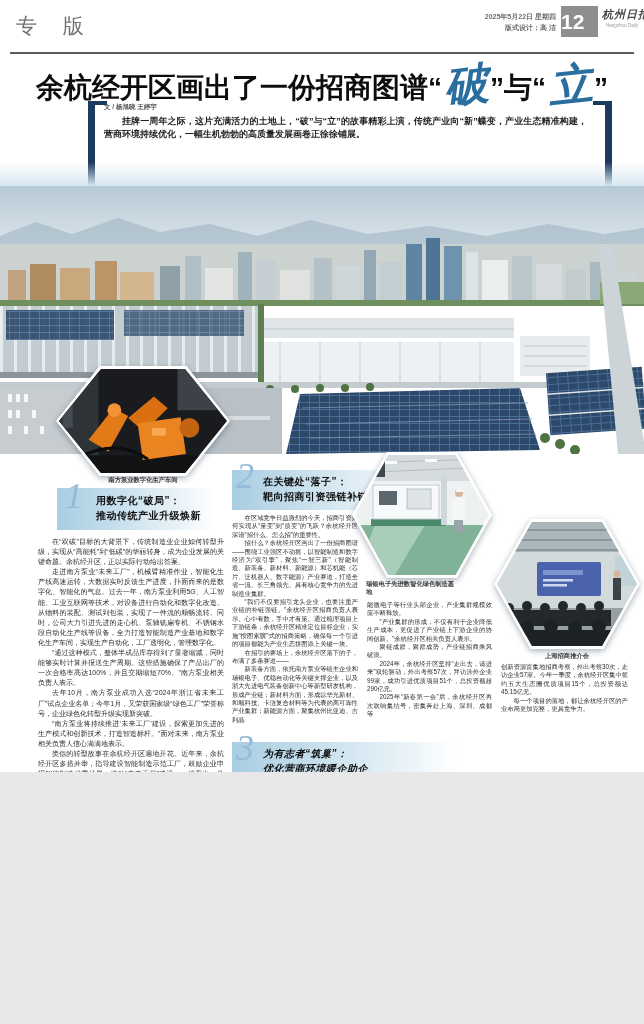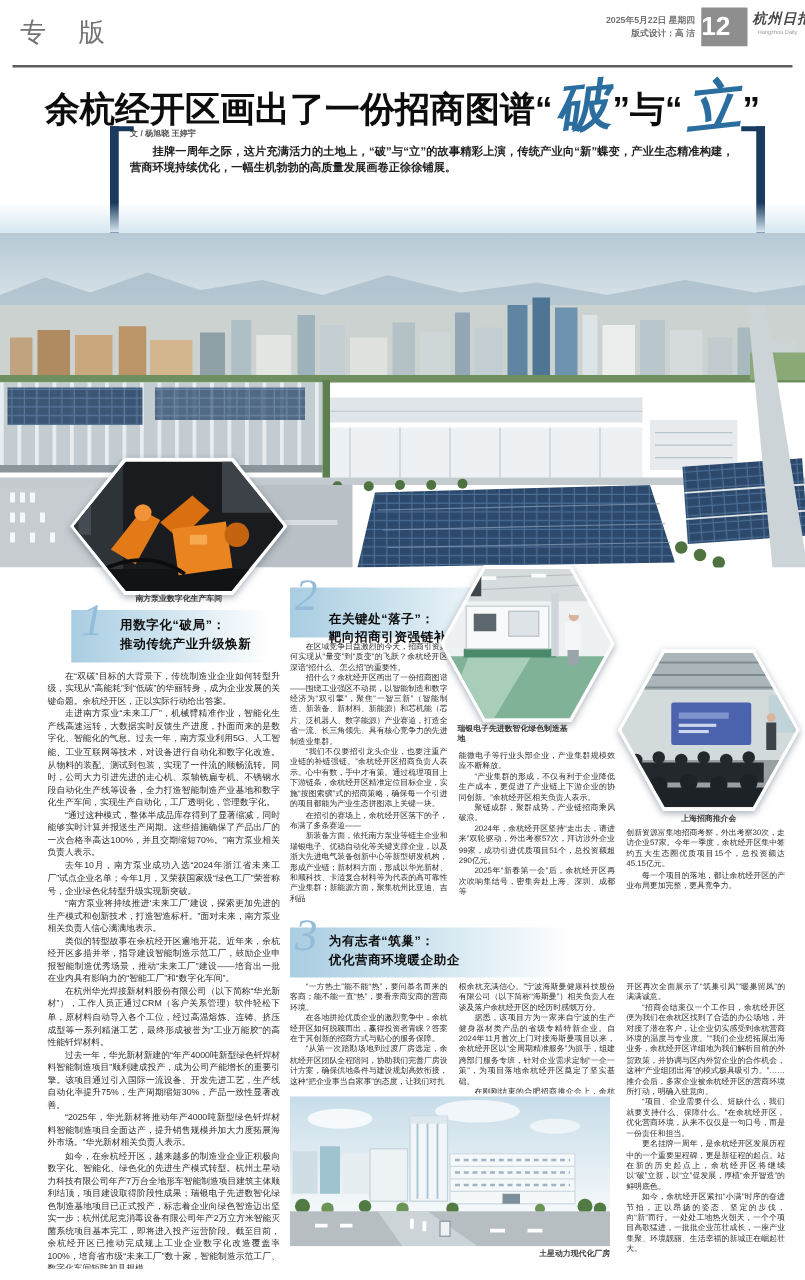--- a/index.html
+++ b/index.html
@@ -1,16 +1,16 @@
 <!DOCTYPE html>
 <html><head>
 <meta charset="utf-8">
 <style>
   html,body{margin:0;padding:0;background:#e8e8e8;}
-  .page{position:relative;width:644px;height:1024px;background:#fff;overflow:hidden;
+  .page{position:relative;width:644px;height:772px;background:#fff;overflow:hidden;
         font-family:"Liberation Sans",sans-serif;margin:0 auto;box-shadow:0 0 6px rgba(0,0,0,.3);}
   .abs{position:absolute;}
   
   .hdr-label{left:16px;top:12px;font-size:21px;letter-spacing:10px;color:#737373;font-weight:500;}
   .hdr-meta{left:340px;top:11px;width:216px;text-align:right;font-size:7px;font-weight:bold;
             color:#6f6f6f;line-height:11px;}
   .pageno{left:561px;top:6px;width:37px;height:31px;background:#8e8e8e;color:#fff;font-size:21px;
           font-weight:bold;text-align:left;line-height:31px;}
   .mast{left:602px;top:7px;width:40px;text-align:center;}
   .mast-cn{font-family:"Liberation Serif",serif;font-style:italic;font-weight:bold;font-size:11px;
@@ -235,21 +235,21 @@
     <p>类似的转型故事在余杭经开区遍地开花。近年来，余杭经开区多措并举，指导建设智能制造示范工厂，鼓励企业申报智能制造优秀场景，推动“未来工厂”建设——培育出一批在业内具有影响力的“智能工厂”和“数字化车间”。</p>
     <p>在杭州华光焊接新材料股份有限公司（以下简称“华光新材”），工作人员正通过CRM（客户关系管理）软件轻松下单，原材料自动导入各个工位，经过高温熔炼、连铸、挤压成型等一系列精湛工艺，最终形成被誉为“工业万能胶”的高性能钎焊材料。</p>
     <p>过去一年，华光新材新建的“年产4000吨新型绿色钎焊材料智能制造项目”顺利建成投产，成为公司产能增长的重要引擎。该项目通过引入国际一流设备、开发先进工艺，生产线自动化率提升75%，生产周期缩短30%，产品一致性显著改善。</p>
     <p>“2025年，华光新材将推动年产4000吨新型绿色钎焊材料智能制造项目全面达产，提升销售规模并加大力度拓展海外市场。”华光新材相关负责人表示。</p>
     <p>如今，在余杭经开区，越来越多的制造业企业正积极向数字化、智能化、绿色化的先进生产模式转型。杭州土星动力科技有限公司年产7万台全地形车智能制造项目建筑主体顺利结顶，项目建设取得阶段性成果；瑞银电子先进数智化绿色制造基地项目已正式投产，标志着企业向绿色智造迈出坚实一步；杭州优尼克消毒设备有限公司年产2万立方米智能灭菌系统项目基本完工，即将进入投产运营阶段。截至目前，余杭经开区已推动完成规上工业企业数字化改造覆盖率100%，培育省市级“未来工厂”数十家，智能制造示范工厂、数字化车间矩阵初具规模。</p>
   </div>
 
   <div class="abs" style="left:232px;top:470px;width:196px;height:40px;">
     <div class="sec-bar"></div>
     <div class="abs sec-num" style="left:4px;top:-12px;">2</div>
-    <div class="abs" style="left:31px;top:18px;">
+    <div class="abs" style="left:31px;top:4px;">
       <div class="sec-t">在关键处“落子”：</div>
       <div class="sec-t">靶向招商引资强链补链</div>
     </div>
   </div>
 
   <div class="abs body-col body-sm" style="left:232px;top:514px;width:126px;height:238px;">
     <p>在区域竞争日益激烈的今天，招商引资如何实现从“量变”到“质变”的飞跃？余杭经开区深谙“招什么、怎么招”的重要性。</p>
     <p>招什么？余杭经开区画出了一份招商图谱——围绕工业强区不动摇，以智能制造和数字经济为“双引擎”，聚焦“一智三新”（智能制造、新装备、新材料、新能源）和芯机能（芯片、泛机器人、数字能源）产业赛道，打造全省一流、长三角领先、具有核心竞争力的先进制造业集群。</p>
     <p>“我们不仅要招引龙头企业，也要注重产业链的补链强链。”余杭经开区招商负责人表示。心中有数，手中才有策。通过梳理项目上下游链条，余杭经开区精准定位目标企业，实施“按图索骥”式的招商策略，确保每一个引进的项目都能为产业生态拼图添上关键一块。</p>
     <p>在招引的赛场上，余杭经开区落下的子，布满了多条赛道——</p>
@@ -338,21 +338,21 @@
   <div class="abs caption" style="left:494px;top:652px;width:146px;text-align:center;">上海招商推介会</div>
 
   <div class="abs body-col body-sm" style="left:501px;top:663px;width:127px;height:89px;">
     <p class="cont">创新资源富集地招商考察，外出考察30次，走访企业57家。今年一季度，余杭经开区集中签约五大生态圈优质项目15个，总投资额达45.15亿元。</p>
     <p>每一个项目的落地，都让余杭经开区的产业布局更加完整，更具竞争力。</p>
   </div>
 
   <div class="abs" style="left:232px;top:742px;width:238px;height:40px;">
     <div class="sec-bar"></div>
     <div class="abs sec-num" style="left:4px;top:-12px;">3</div>
-    <div class="abs" style="left:31px;top:4px;">
+    <div class="abs" style="left:31px;top:4px;font-style:italic;">
       <div class="sec-t">为有志者“筑巢”：</div>
       <div class="sec-t">优化营商环境暖企助企</div>
     </div>
   </div>
 
   <div class="abs body-col body-sm" style="left:232px;top:786px;width:126px;height:89px;">
     <p>“一方热土”能不能“热”，要问慕名而来的客商；能不能一直“热”，要看亲商安商的营商环境。</p>
     <p>在各地拼抢优质企业的激烈竞争中，余杭经开区如何脱颖而出，赢得投资者青睐？答案在于其创新的招商方式与贴心的服务保障。</p>
     <p>“从第一次踏勘场地到过渡厂房选定，余杭经开区团队全程陪同，协助我们完善厂房设计方案，确保供地条件与建设规划高效衔接，这种“把企业事当自家事”的态度，让我们对扎</p>
   </div>

